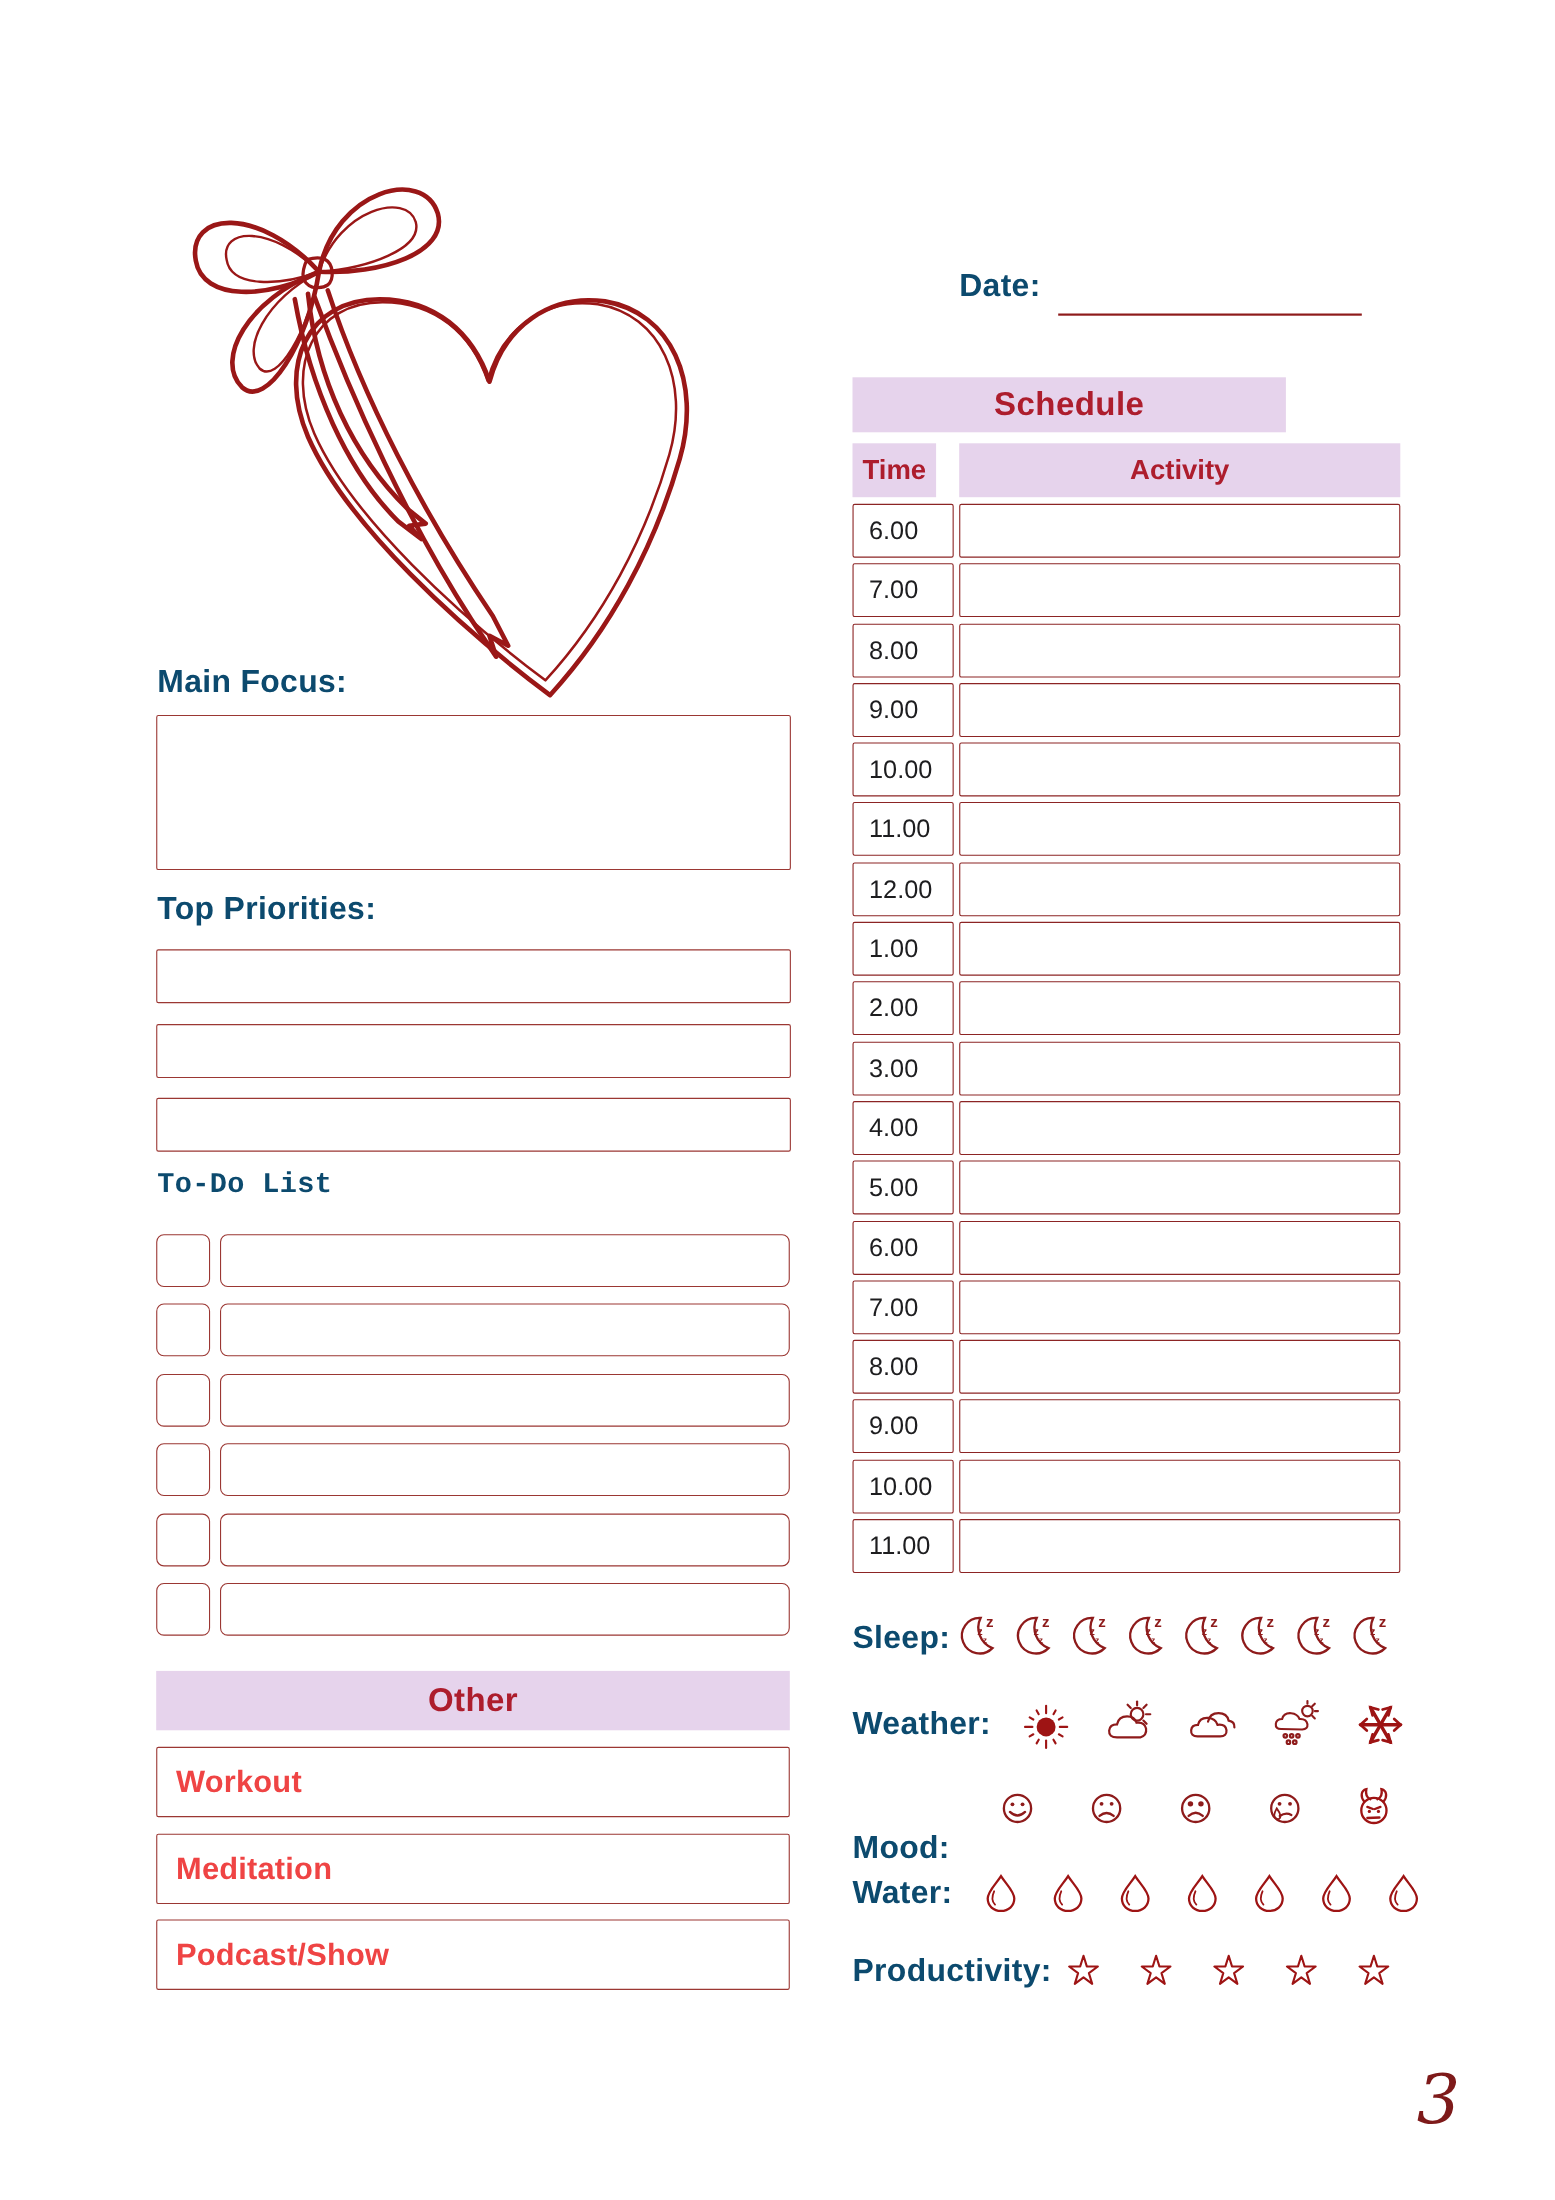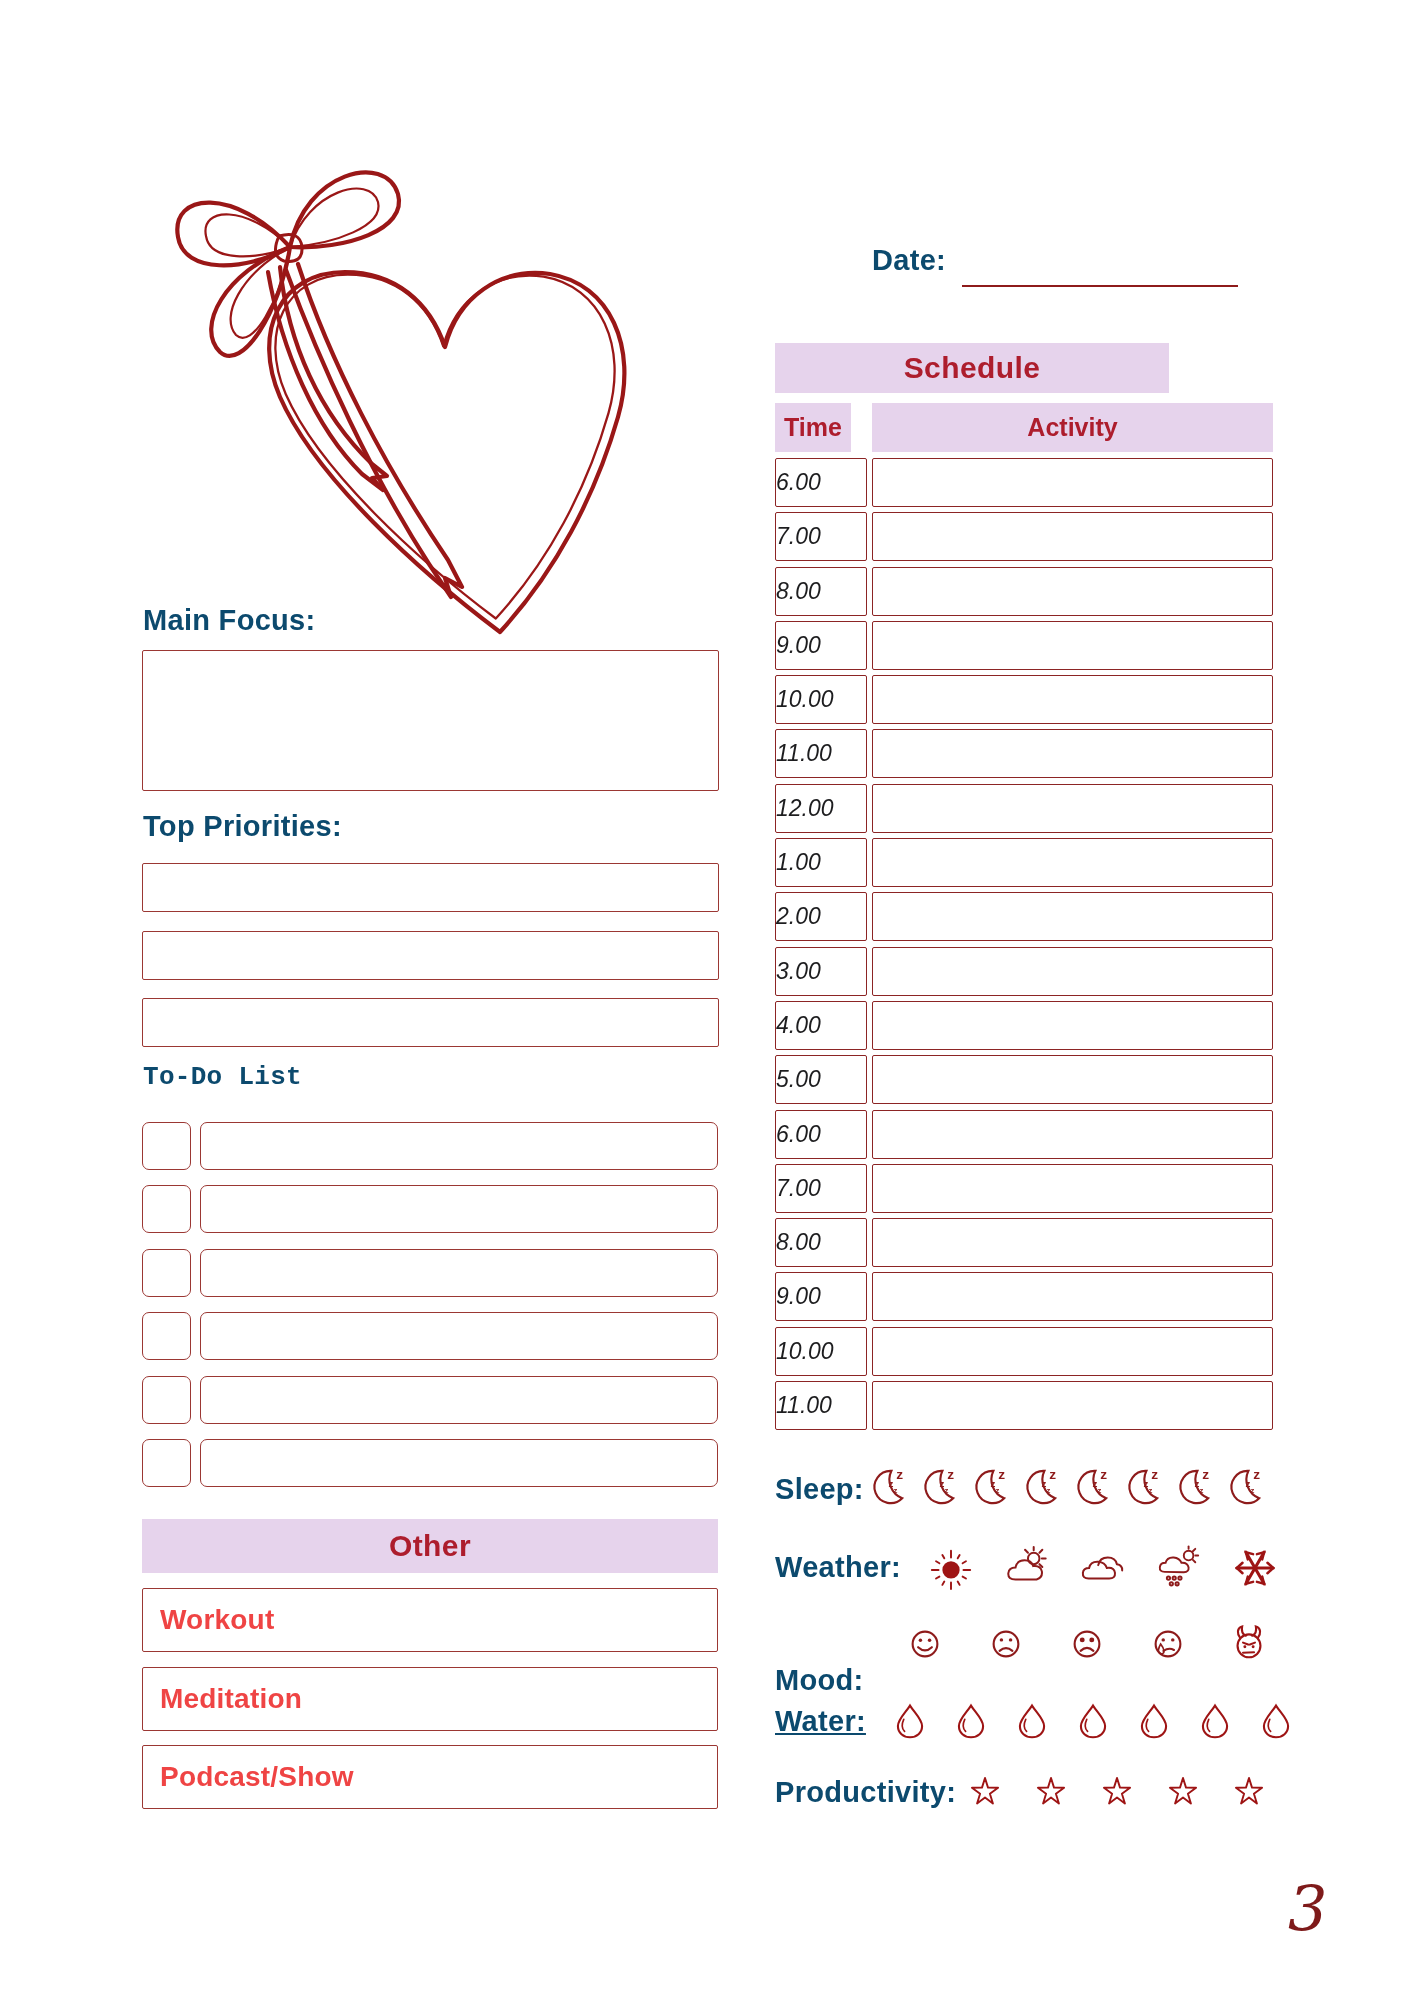--- a/index.html
+++ b/index.html
@@ -10,21 +10,21 @@
   .h-label{font-weight:bold;color:#0c4a6e;font-size:29px;letter-spacing:.3px;}
   .banner{background:#e6d3ec;color:#ad1d2d;font-weight:bold;font-size:30px;
           display:flex;align-items:center;justify-content:center;letter-spacing:.4px;}
   .fieldbox{border:1.6px solid #9b3733;background:#fff;border-radius:2px;}
   
   .hcell{background:#e6d3ec;color:#ad1d2d;font-weight:bold;font-size:25px;
          display:flex;align-items:center;justify-content:center;}
   .sched-rows{display:flex;flex-direction:column;gap:5.3px;}
   .srow{display:flex;gap:5px;}
   .tcell{width:92px;height:49px;border:1.6px solid #8c2424;border-radius:2px;
-         font-size:23px;color:#1d1d1f;display:flex;align-items:center;background:#fff;font-style:italic;}
+         font-size:23px;color:#1d1d1f;display:flex;align-items:center;padding-left:14px;background:#fff;}
   .acell{width:401px;height:49px;border:1.6px solid #8c2424;border-radius:2px;background:#fff;}
   
   .prio{display:flex;flex-direction:column;gap:18.5px;}
   .prio .fieldbox{width:577px;height:49px;}
   .todo{display:flex;flex-direction:column;gap:15.4px;}
   .trow{display:flex;gap:9px;}
   .cbox{width:49px;height:48px;border:1.6px solid #9b3733;border-radius:7px;background:#fff;}
   .tline{width:518px;height:48px;border:1.6px solid #9b3733;border-radius:7px;background:#fff;}
   .others{display:flex;flex-direction:column;gap:14.5px;}
   .orow{width:576px;height:64px;border:1.6px solid #9b3733;border-radius:2px;background:#fff;
@@ -442,21 +442,21 @@
     <path d="M33.5 17.5 C37.5 12.5 37 6.5 31.5 5 C32.5 10 30.5 13.5 27.5 15"></path>
     <path d="M17.5 22.5 L23 24.6"></path>
           <path d="M30.5 22.5 L25 24.6"></path>
     <circle cx="19.5" cy="27" r="1.6" fill="#9e1414" stroke="none"></circle>
           <circle cx="28.5" cy="27" r="1.6" fill="#9e1414" stroke="none"></circle>
     <line x1="17.5" y1="33.5" x2="29.5" y2="33"></line>
   </svg>
 </span>
     </div>
 
-  <div class="abs h-label" style="left:775px;top:1705px;text-decoration:underline;">Water:</div>
+  <div class="abs h-label" style="left:775px;top:1705px;">Water:</div>
   <div class="icons ic-water">
 
   <span class="ticon">
   <svg viewBox="0 0 48 48" fill="none" stroke="#9e1414" stroke-width="2.5" stroke-linecap="round">
     <path d="M24 5.5 C19 13.5 9.5 22 9.5 30 C9.5 38.2 16 43.5 24 43.5 C32 43.5 38.5 38.2 38.5 30 C38.5 22 29 13.5 24 5.5 Z"></path>
     <path d="M16.5 22 C14.2 27 14 33 17.5 36.5" stroke-width="2"></path>
   </svg>
 </span>
       <span class="ticon">
   <svg viewBox="0 0 48 48" fill="none" stroke="#9e1414" stroke-width="2.5" stroke-linecap="round">

